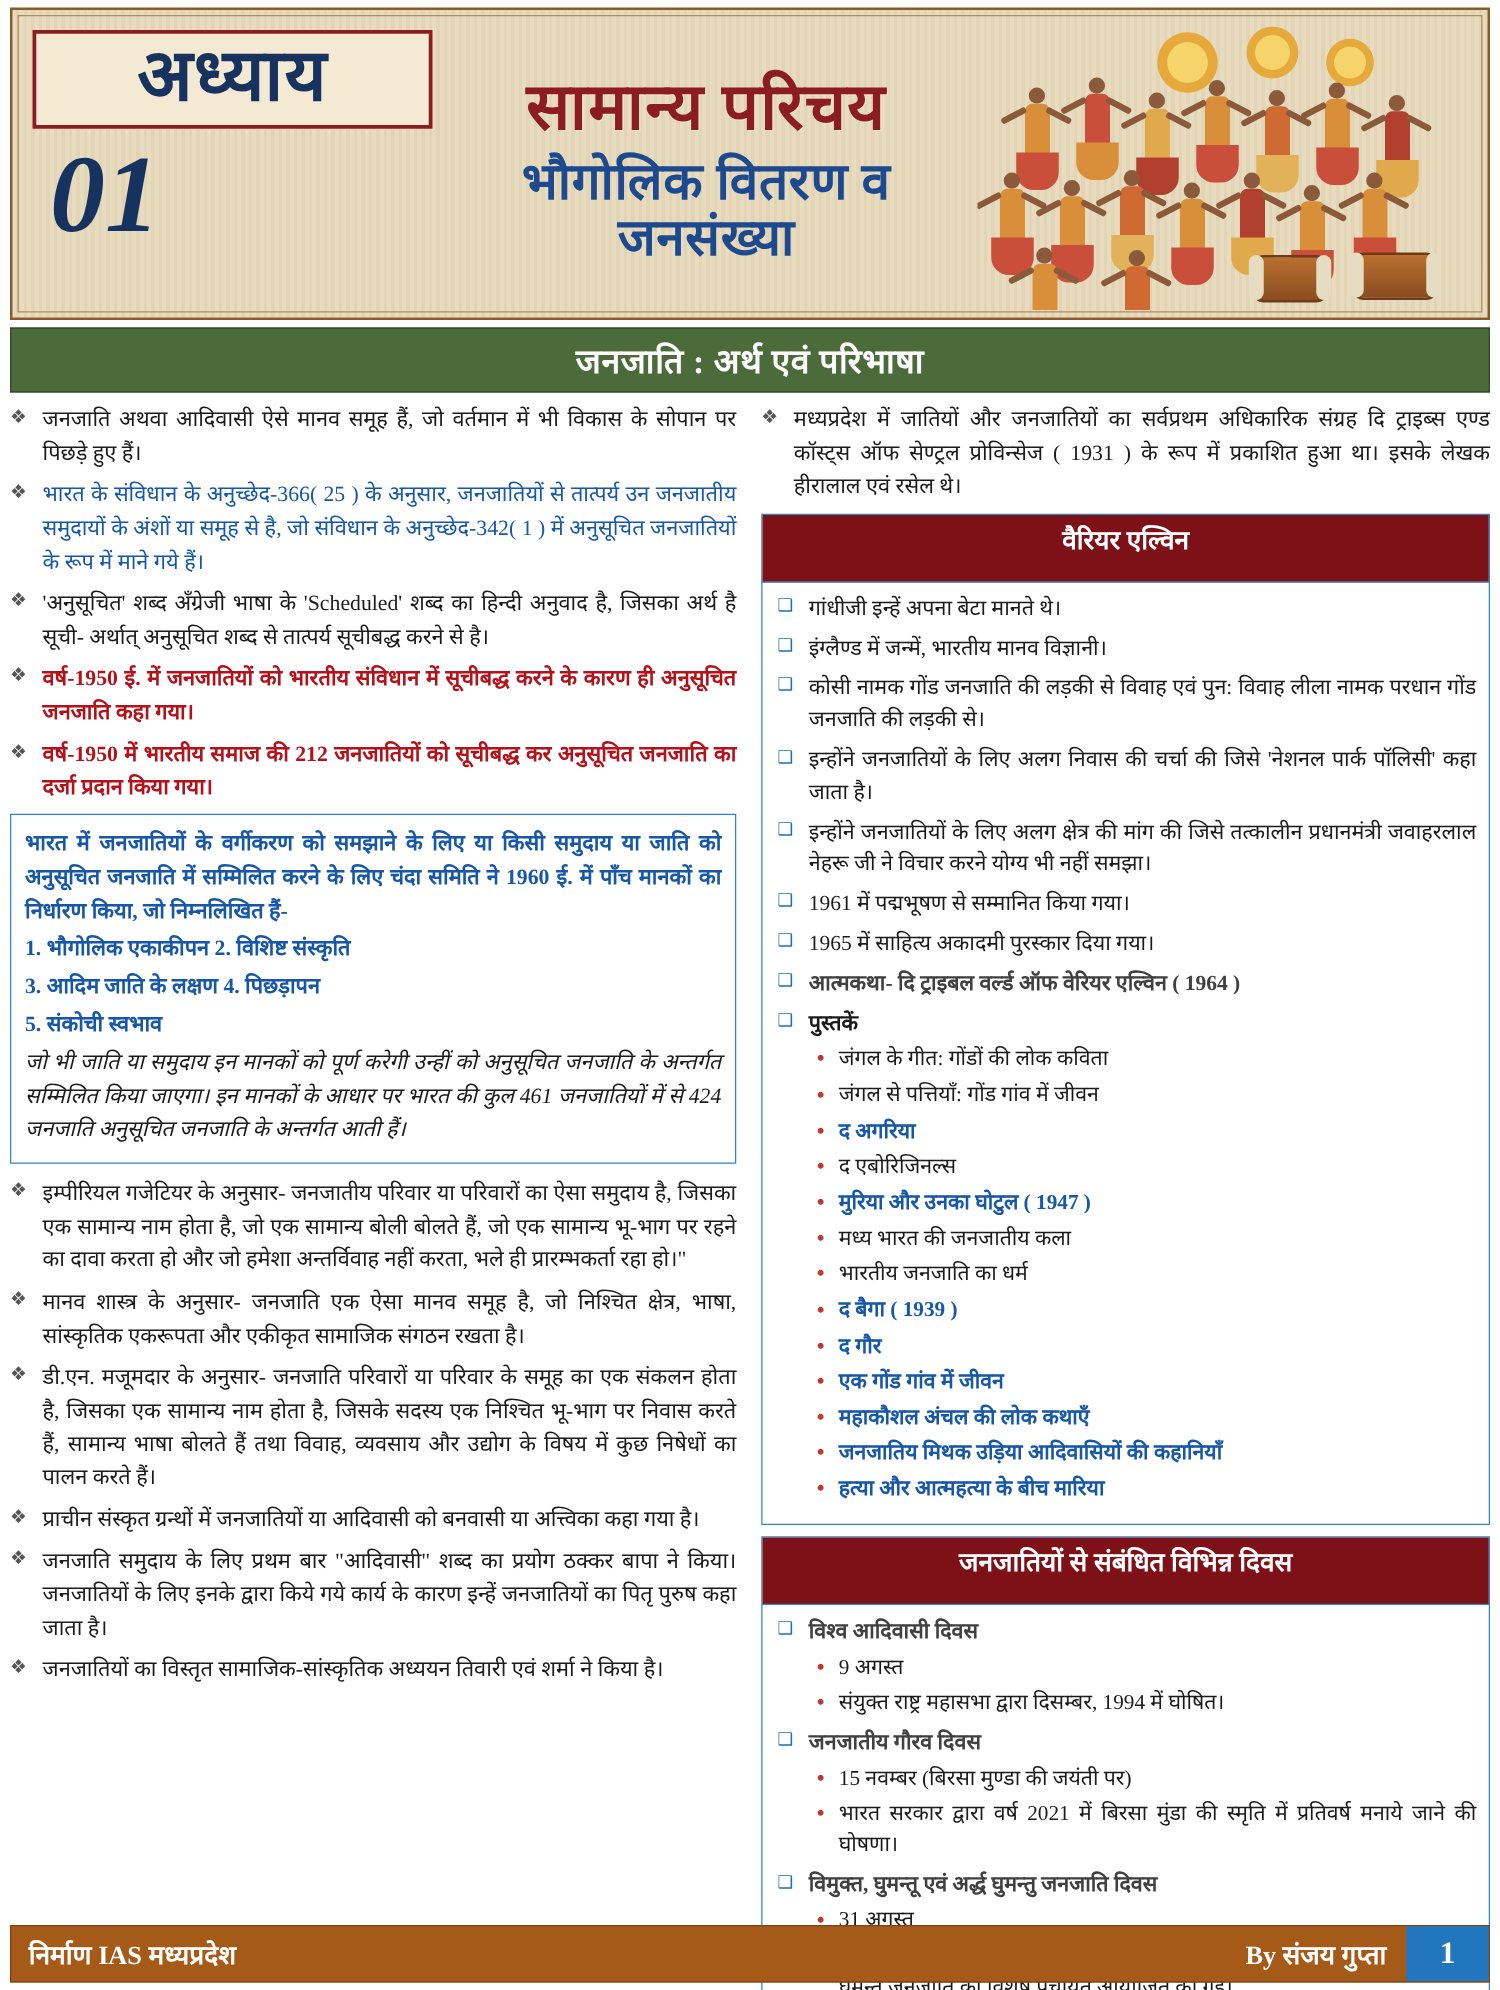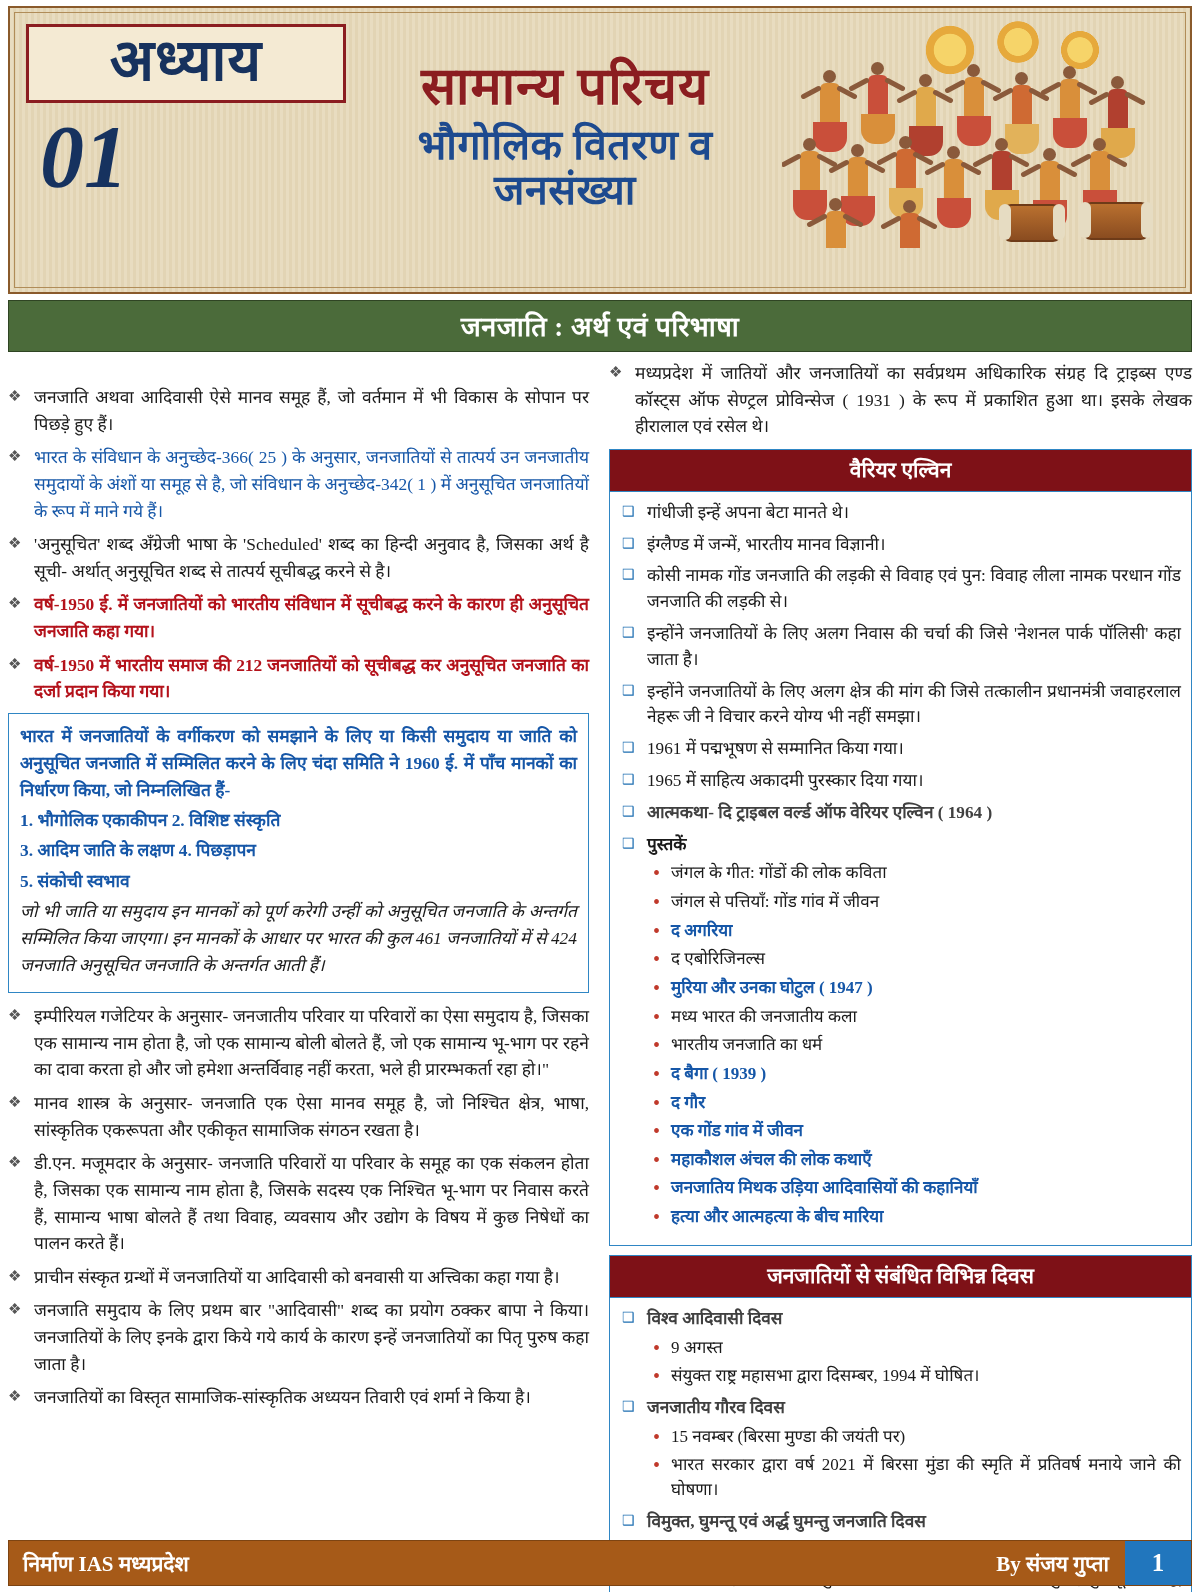--- a/index.html
+++ b/index.html
@@ -14,21 +14,21 @@
   .page{
     width:1200px;height:1592px;
     box-sizing:border-box;
     padding:6px 8px 0 8px;
     position:relative;
   }
 
   
   .banner{
     position:relative;
-    height:288px;
+    height:250px;
     border:2px solid #8a5a2b;
     background:
       repeating-linear-gradient(90deg,#e8dcc0 0px,#e8dcc0 3px,#e2d4b4 3px,#e2d4b4 6px),
       linear-gradient(180deg,#efe4cc,#e3d3b0);
     box-sizing:border-box;
     overflow:hidden;
   }
   .banner-inner{
     position:absolute;inset:4px;
     border:1px solid #b08c58;
@@ -117,21 +117,21 @@
   }
 
   
   .body-wrap{
     display:flex;
     gap:14px;
     margin-top:8px;
     height:1205px;
   }
   .col{width:50%;box-sizing:border-box;}
-  .col-left{padding-right:4px;margin-top:24px;}
+  .col-left{padding-right:4px;}
   .col-right{padding-left:2px;}
 
   ul.bul{list-style:none;margin:0;padding:0;}
   ul.bul > li{
     position:relative;
     padding-left:26px;
     margin-bottom:7px;
     font-size:17.4px;
     line-height:1.53;
     text-align:justify;
@@ -166,21 +166,21 @@
     border:1.5px solid #2f86c4;
     margin-top:9px;
     background:#fff;
   }
   .panel-head{
     background:#7e1117;
     color:#fff;
     text-align:center;
     font-size:21px;
     font-weight:bold;
-    padding:5px 0 8px 0;
+    padding:5px 0 20px 0;
     border-bottom:1.5px solid #2f86c4;
   }
   .panel-body{padding:8px 10px 9px 10px;}
   ul.sq{list-style:none;margin:0;padding:0;}
   ul.sq > li{
     position:relative;padding-left:27px;margin-bottom:6px;
     font-size:17.2px;line-height:1.5;text-align:justify;
   }
   ul.sq > li:before{
     content:"❑";position:absolute;left:2px;top:1px;color:#1f6fb2;font-size:14px;

